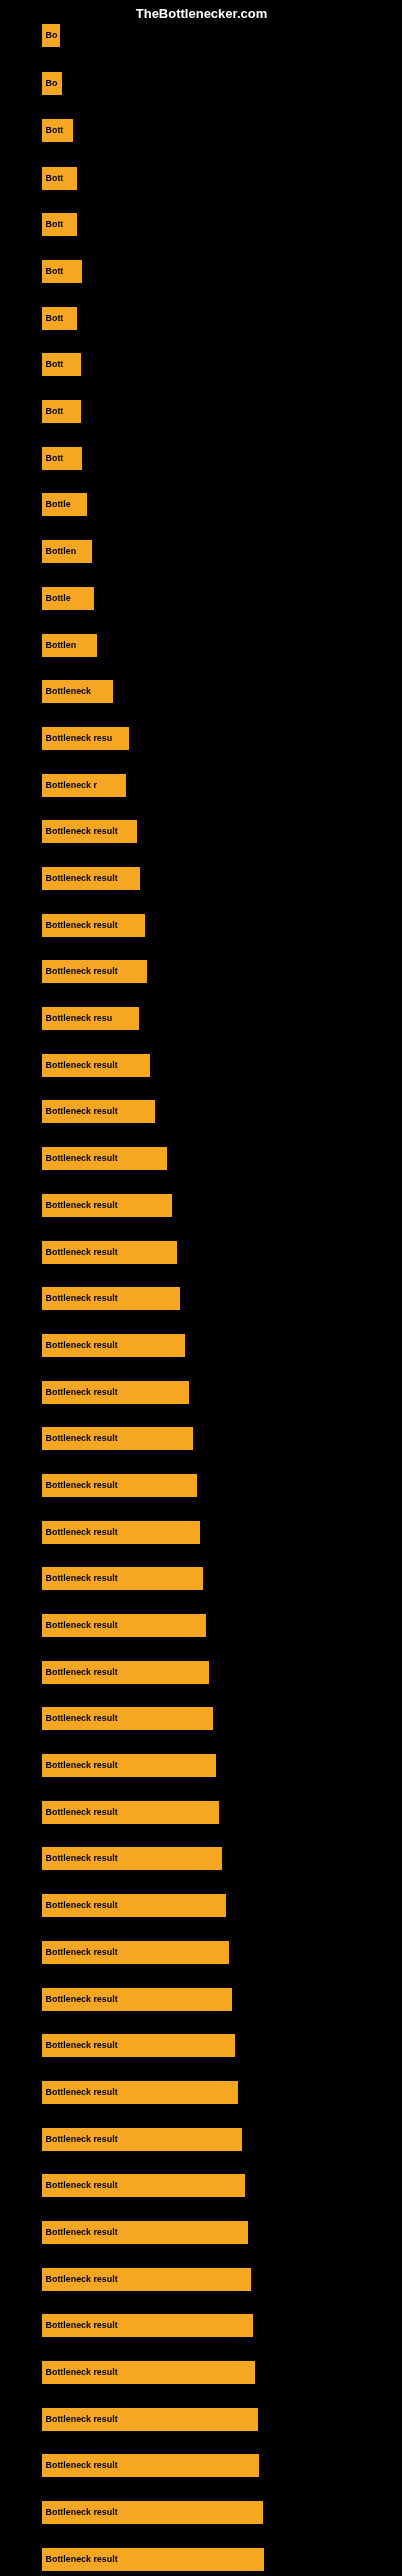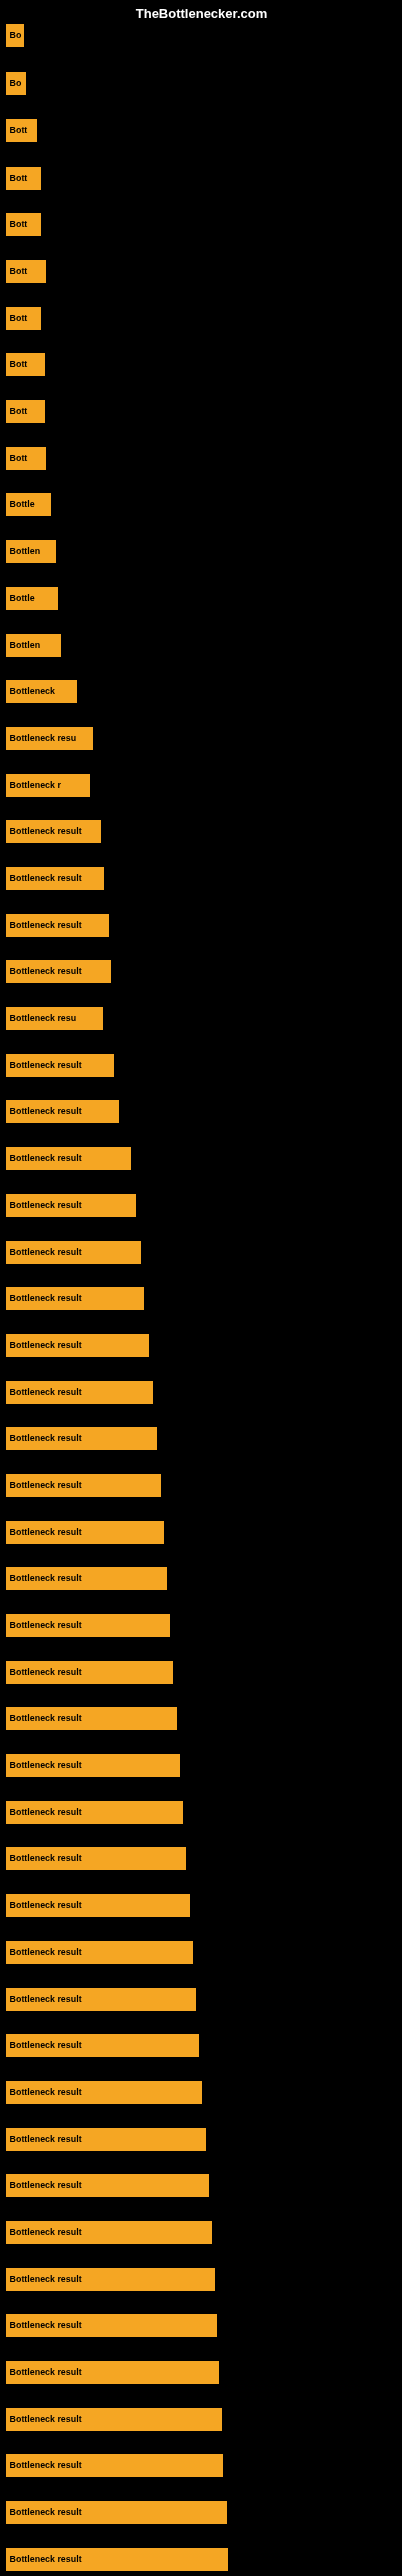--- a/index.html
+++ b/index.html
@@ -32,20 +32,21 @@
       align-items: center;
     }
     .bar {
       background-color: #f5a623;
       height: 22.5px;
       display: flex;
       align-items: center;
       padding-left: 3.2px;
       white-space: nowrap;
       overflow: hidden;
+      margin-left: 36px;
     }
     .bar-label {
       font-size: 8.9px;
       color: #000;
       font-weight: bold;
     }
   </style>
 </head>
 <body>
 

